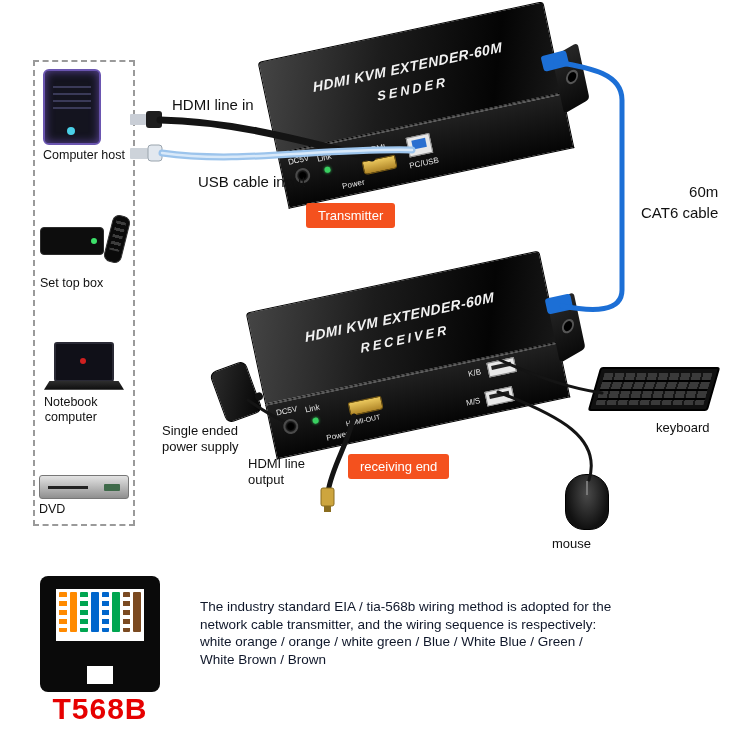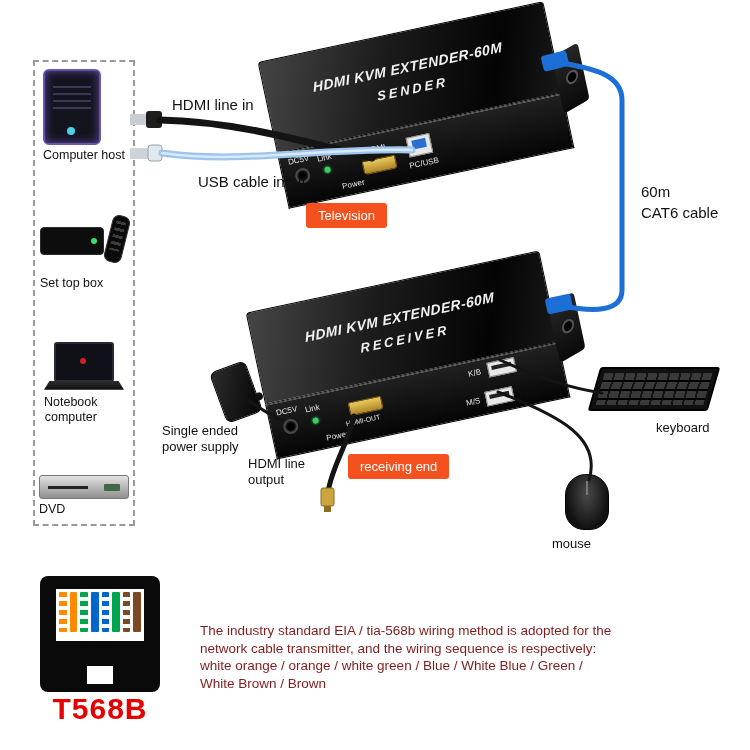--- a/index.html
+++ b/index.html
@@ -107,21 +107,21 @@
   .rj45{position:absolute;left:40px;top:576px;width:120px;height:116px;background:#0a0a0a;border-radius:8px;z-index:20;}
   .rj45-window{position:absolute;left:16px;top:13px;width:88px;height:52px;background:#fff;}
   .pin-row{position:absolute;left:3px;top:3px;right:3px;height:40px;display:flex;gap:3px;}
   .pin{flex:1;background:var(--c,#ccc);border-radius:1px;}
   .pin.striped{background:repeating-linear-gradient(180deg,var(--c,#ccc) 0 5px,#fff 5px 9px);}
   .rj45-latch{position:absolute;left:47px;bottom:8px;width:26px;height:18px;background:#fff;}
   .t568b-label{position:absolute;left:40px;top:692px;width:120px;text-align:center;font-size:30px;font-weight:bold;
     color:var(--red,#e60000);letter-spacing:1px;z-index:20;}
 
   
-  .description{position:absolute;left:200px;top:622px;width:548px;font-size:13.5px;color:#7f1d1d;line-height:17.5px;z-index:20;}
+  .description{position:absolute;left:200px;top:598px;width:548px;font-size:13.5px;color:#0f172a;line-height:17.5px;z-index:20;}
 </style>
 </head>
 <body>
 
 <div class="page">
 
   <div class="source-box">
     <div class="src-item">
       <div class="tower"></div>
       <div class="src-label">Computer host</div>
@@ -182,22 +182,22 @@
       <span class="plabel" style="left:204px;top:7px;">K/B</span>
       <span class="usb-a" style="left:224px;top:4px;"></span>
       <span class="plabel" style="left:196px;top:35px;">M/S</span>
       <span class="usb-a" style="left:216px;top:32px;"></span>
     </div>
     <div class="flange"></div>
   </div>
 
   <div class="txt" style="left:172px;top:94px;">HDMI line in</div>
   <div class="txt" style="left:198px;top:171px;">USB cable input</div>
-  <div class="badge" style="left:306px;top:203px;">Television</div>
-  <div class="txt" style="left:641px;top:181px;">60m
+  <div class="badge" style="left:306px;top:203px;">Transmitter</div>
+  <div class="txt" style="left:641px;top:181px;text-align:right;">60m
 CAT6 cable</div>
   <div class="txt-sm" style="left:162px;top:423px;">Single ended
 power supply</div>
   <div class="txt-sm" style="left:248px;top:456px;">HDMI line
 output</div>
   <div class="badge" style="left:348px;top:454px;">receiving end</div>
   <div class="txt-sm" style="left:624px;top:420px;margin-left:32px;">keyboard</div>
   <div class="txt-sm" style="left:552px;top:536px;">mouse</div>
 
   <div class="keyboard">

